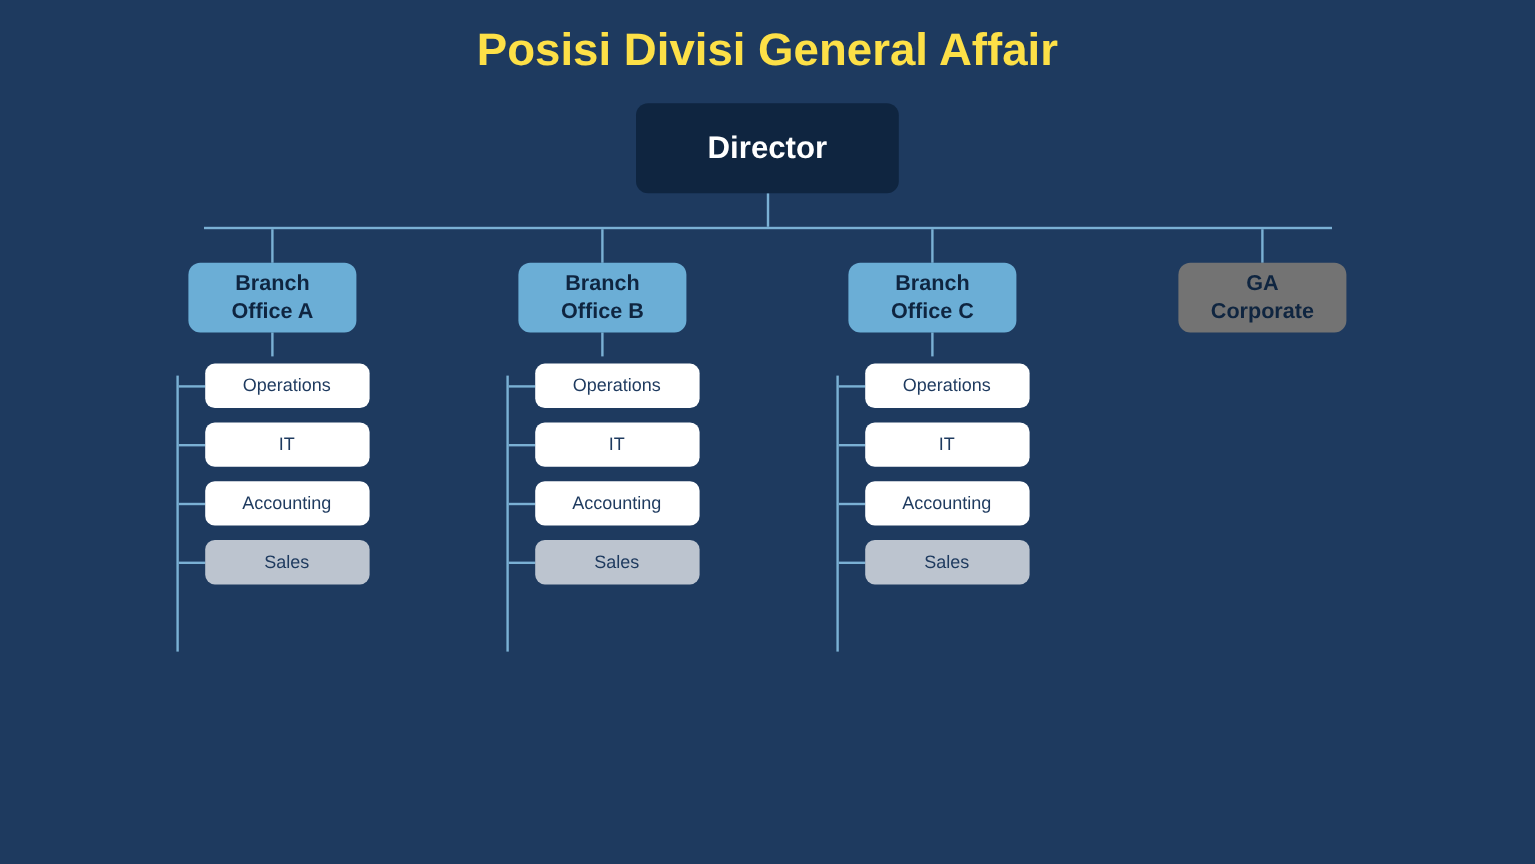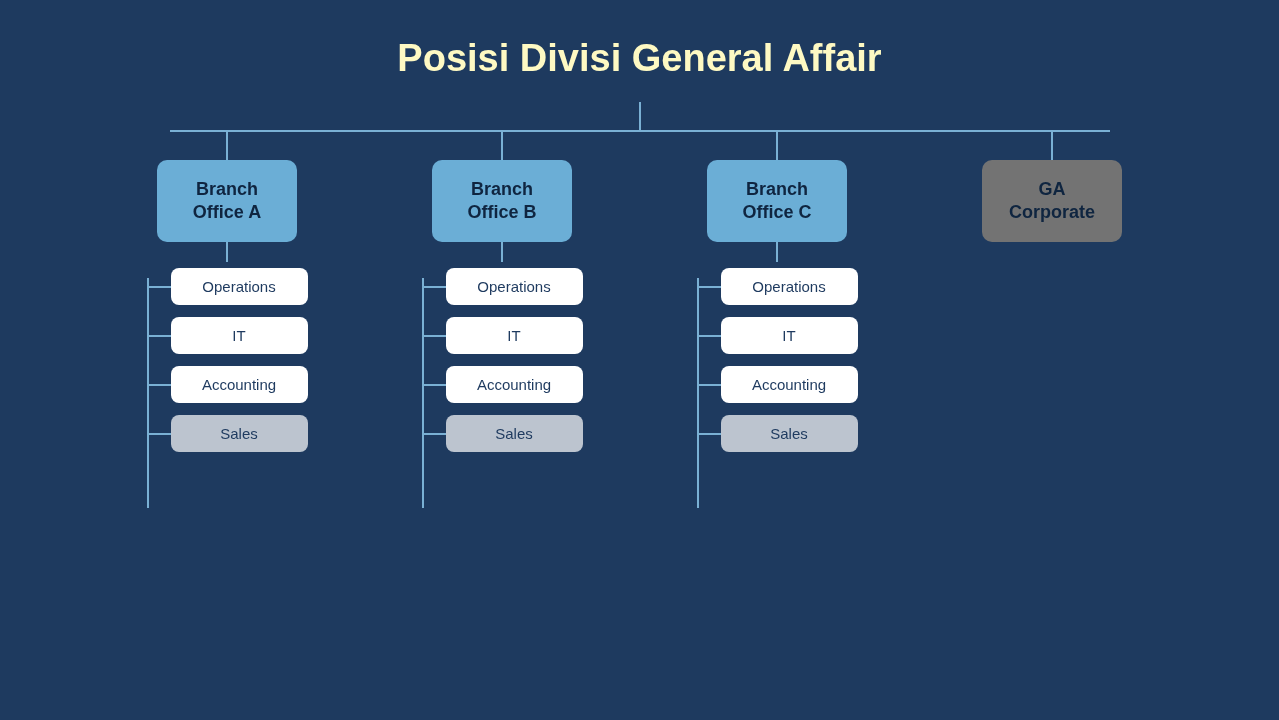--- a/index.html
+++ b/index.html
@@ -10,22 +10,22 @@
       background: #1e3a5f;
       font-family: 'Segoe UI', Arial, sans-serif;
       overflow: hidden;
       display: flex;
       flex-direction: column;
       align-items: center;
     }
 
     .title-section {
       text-align: center;
-      padding: 36px 20px 20px;
-      color: #fef9c3;
+      padding: 20px 20px 20px;
+      color: #fde047;
     }
 
     .title-section h1 {
       font-size: 38px;
       font-weight: 700;
       line-height: 1.2;
     }
 
     .org-chart {
       display: flex;
@@ -62,21 +62,21 @@
       gap: 0;
       width: 1100px;
       position: relative;
     }
 
     
     .branch-box {
       background: #6baed6;
       color: #0f2540;
       border-radius: 10px;
-      padding: 18px 20px;
+      padding: 6px 20px;
       font-size: 18px;
       font-weight: 700;
       text-align: center;
       width: 140px;
       line-height: 1.3;
       position: relative;
     }
 
     .sub-item-box {
       background: white;
@@ -132,20 +132,23 @@
 <body>
 
 <div class="title-section">
   <h1>
     <span>Posisi Divisi General Affair</span><br>
   </h1>
 </div>
 
 <div class="org-chart">
 
+  <div class="director-box">
+    <span>Director</span>
+  </div>
 
   <div class="connector-down" style="height:28px;"></div>
 
   <div style="position:relative; width:1100px; height:2px; margin-bottom:0;">
     <div style="position:absolute; top:0; left:80px; right:80px; height:2px; background:#7ab0d4;"></div>
   </div>
 
   <div class="branches-row">
 
     <div class="branch-with-subs">

